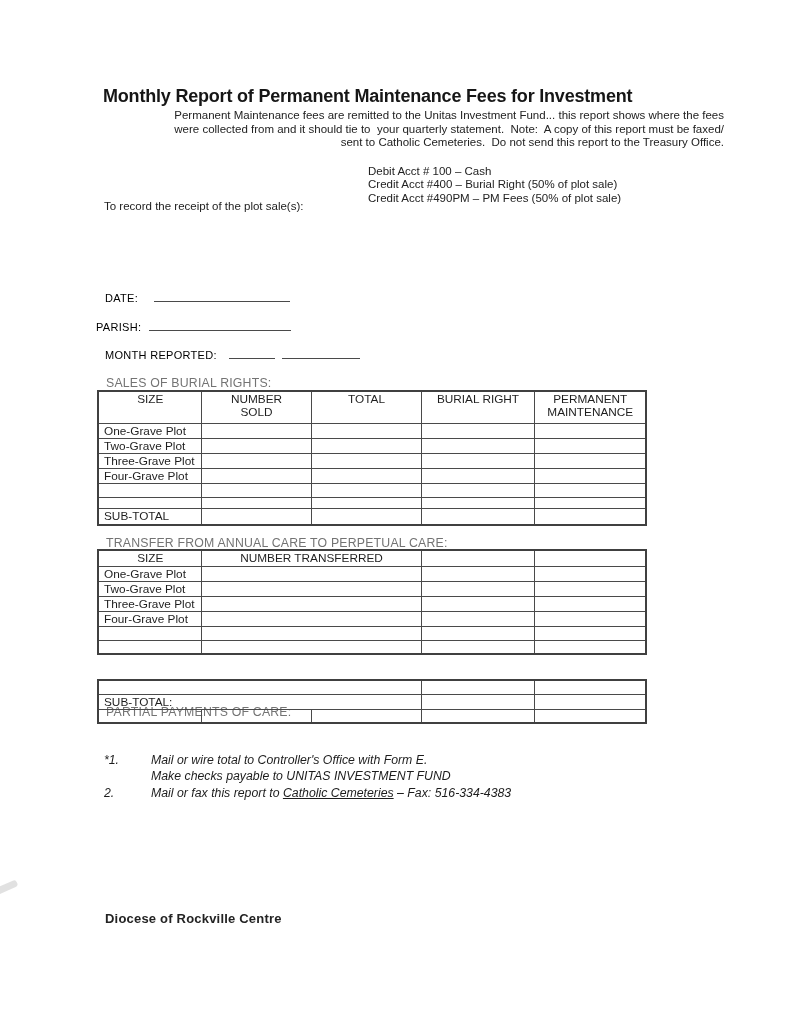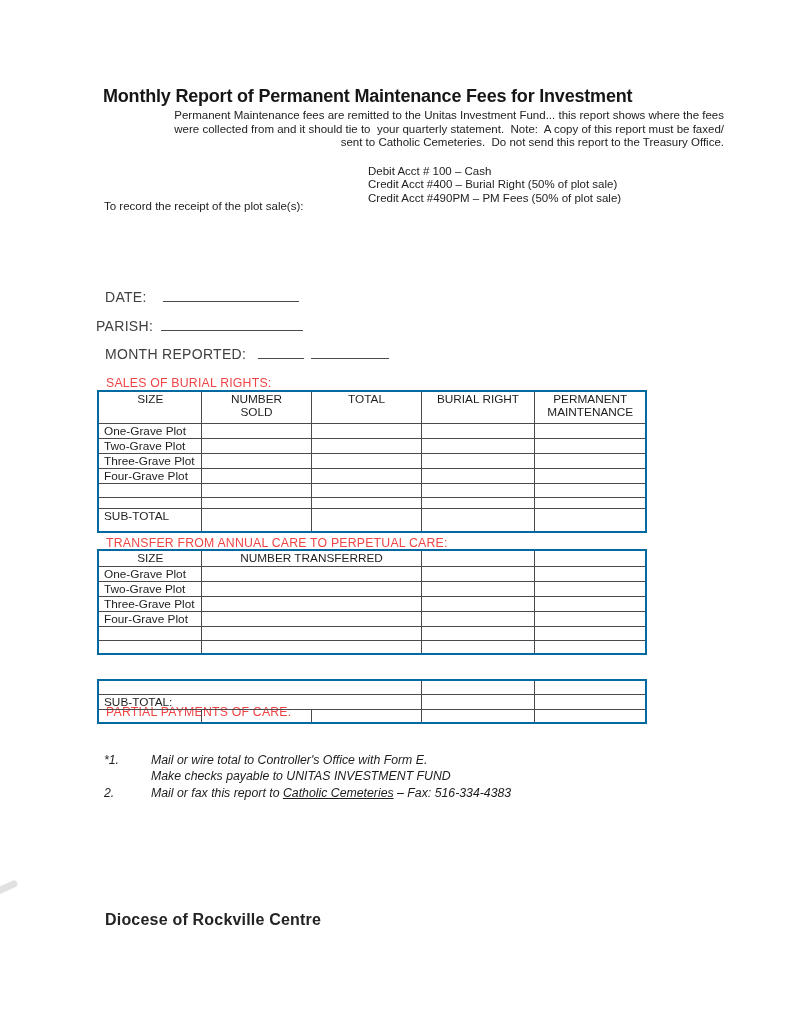--- a/index.html
+++ b/index.html
@@ -27,63 +27,63 @@
 
   
   .center-head { left:104px; top:244px; width:600px; text-align:center; }
   .section-heading {
     font-size:16px; font-weight:bold; letter-spacing:0.4px; color:#161616;
     text-decoration:underline; text-underline-offset:2px; text-decoration-thickness:1.5px;
   }
   .section-subheading { font-size:12px; color:#222; margin-top:2px; }
 
   
-  .field { font-size:14px; letter-spacing:0.3px; color:#404040; }
+  .field { font-size:11px; letter-spacing:0.3px; color:#000000; }
   .f-date { left:105px; top:289px; }
   .f-parish { left:96px; top:318px; }
   .f-month { left:105px; top:346px; }
   .blank-line { display:inline-block; height:13px; border-bottom:1.3px solid #4a4a4a; }
   .bl-date { width:136px; margin-left:16px; }
   .bl-parish { width:142px; margin-left:8px; }
   .bl-month1 { width:46px; margin-left:12px; }
   .bl-month2 { width:78px; margin-left:7px; }
 
   
-  .tbl-caption { font-size:12.3px; letter-spacing:0.2px; color:#ef4444; }
+  .tbl-caption { font-size:12.3px; letter-spacing:0.2px; color:#737373; }
   .cap-sales { left:106px; top:376px; }
   .cap-transfer { left:106px; top:536px; }
   .cap-partial { left:106px; top:665px;margin-top:40px; }
 
   table.grid {
     border-collapse:collapse; table-layout:fixed; width:550px;
-    border:2px solid #0369a1;
+    border:2px solid #404040;
   }
   .t-sales { left:97px; top:390px; }
   .t-transfer { left:97px; top:549px; }
   .t-partial { left:97px; top:679px; }
   table.grid td {
     border:1px solid #4a4a4a; font-size:11.8px; line-height:13px;
     color:#1e1e1e; padding:1px 4px 0 5px; vertical-align:top; overflow:hidden;
   }
   td.ctr { text-align:center; white-space:pre-line; }
   .c0 { width:103px; } .c1 { width:110px; } .c2 { width:110px; }
   .c3 { width:113px; } .c4 { width:112px; } .c12 { width:220px; }
   tr.rh-hdr2 { height:32px; } tr.rh-hdr1 { height:16px; }
-  tr.rh { height:14px;padding-left:48px; } tr.rh-s { height:11px; } tr.rh-st { height:24px; }
+  tr.rh { height:14px;padding-left:48px; } tr.rh-s { height:11px; } tr.rh-st { height:17px; }
   tr.rh-w { height:15px; }
 
   
   .footnotes { left:104px; top:752px; width:560px; }
   .fn-row { display:flex; font-style:italic; font-size:12.3px; line-height:16.4px; color:#1d1d1d; }
   .fn-marker { width:47px; flex:0 0 47px; }
   .fn-underline { text-decoration:underline; text-underline-offset:1px; }
 
   
   .footer {
-    left:105px; top:911px; font-size:16px; font-weight:bold;
+    left:105px; top:911px; font-size:13px; font-weight:bold;
     letter-spacing:0.2px; color:#232323;
   }
 
   
   .artifact {
     left:-6px; top:884px; width:24px; height:7px; background:#d9d9d9;
     border-radius:3px; transform:rotate(-24deg); opacity:0.8;
   }
 </style>
 </head>

